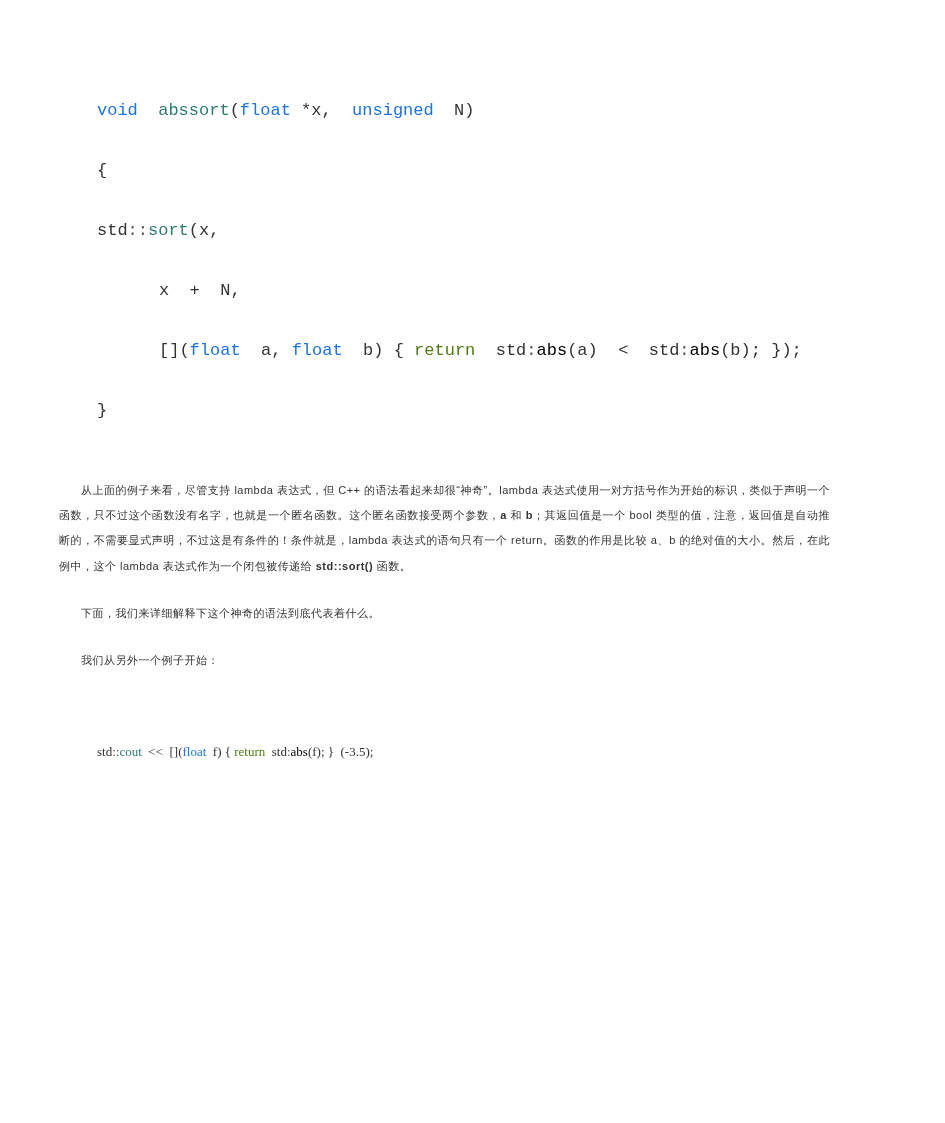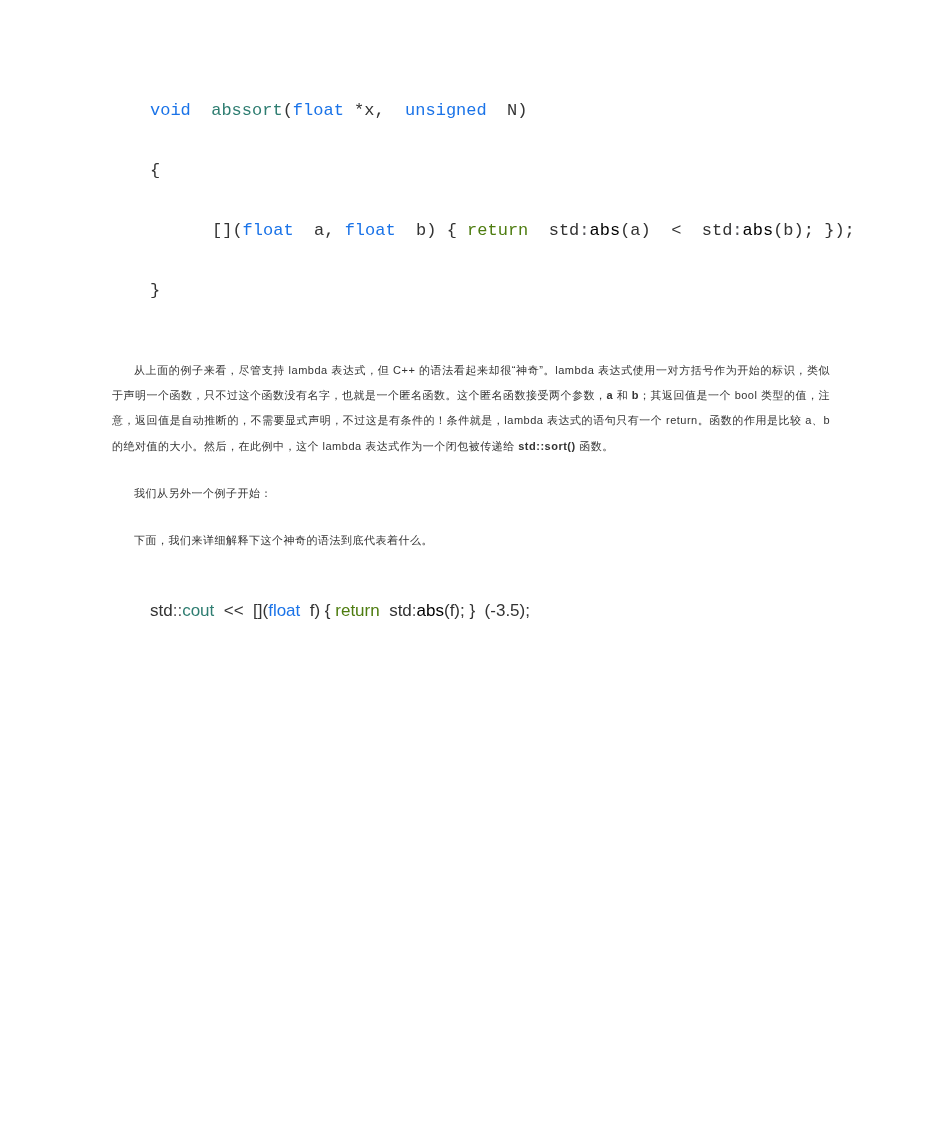--- a/index.html
+++ b/index.html
@@ -4,21 +4,21 @@
 <style>
   html,body{margin:0;padding:0;background:#fff;}
   body{
     width:945px;
     height:1123px;
     font-family:"Helvetica Neue",Helvetica,Arial,"Hiragino Sans GB","Microsoft YaHei","微软雅黑","PingFang SC",sans-serif;
     color:#333;
     box-sizing:border-box;
   }
   .page{
-    padding:100px 115px 40px 112px;
+    padding:100px 115px 40px 59px;
     background:#fff;
   }
   .code-block{
     font-family:Consolas,Menlo,Monaco,"Courier New",monospace;
     font-size:17px;
     line-height:1.35;
     color:#333;
   }
   .code-line{
     margin:0 0 37px 0;
@@ -43,52 +43,54 @@
     margin:55px 0 0 0;
     text-align:justify;
     letter-spacing:0.5px;
   }
   .prose p{
     margin:0 0 22px 0;
     text-indent:2em;
   }
   .prose strong{font-weight:700;}
   .small-code{
-    font-family:Liberation Sans, sans-serif;
-    font-size:17px;
+    font-family:Liberation Serif, serif;
+    font-size:13px;
     line-height:1.4;
-    margin-top:45px;
+    margin-top:70px;
   }
   .small-code .code-line{margin:0;}
   .lt{font-family:inherit;}
 </style>
 </head>
 <body>
 
 <div class="page">
 
   <div class="code-block">
 
     <div class="code-line indent-1"><span class="kw-type">void</span><span>  </span><span class="fn-name">abssort</span><span class="punct">(</span><span class="ptype">float</span><span> *x,  </span><span class="ptype">unsigned</span><span>  N</span><span class="punct">)</span></div>
 
     <div class="code-line indent-1"><span>{</span></div>
 
+    <div class="code-line indent-1"><span class="std">std</span><span class="dcolon">::</span><span class="fn-name">sort</span><span>(x,</span></div>
 
+    <div class="code-line indent-2"><span>x  +  N,</span></div>
 
     <div class="code-line indent-2"><span class="capture">[]</span><span class="punct">(</span><span class="ptype">float</span><span>  a, </span><span class="ptype">float</span><span>  b</span><span>) { </span><span class="kw-ret">return</span><span>  </span><span class="std">std</span><span class="dcolon">:</span><span class="fn-user">abs</span><span>(a)  &lt;  </span><span class="std">std</span><span class="dcolon">:</span><span class="fn-user">abs</span><span>(b); });</span></div>
 
     <div class="code-line indent-1"><span>}</span></div>
 
   </div>
 
   <div class="prose">
     <p><span>从上面的例子来看，尽管支持  lambda  表达式，但  C++  的语法看起来却很“神奇”。lambda  表达式使用一对方括号作为开始的标识，类似于声明一个函数，只不过这个函数没有名字，也就是一个匿名函数。这个匿名函数接受两个参数，</span><strong>a</strong><span> 和 </span><strong>b</strong><span>；其返回值是一个  bool  类型的值，注意，返回值是自动推断的，不需要显式声明，不过这是有条件的！条件就是，lambda  表达式的语句只有一个  return。函数的作用是比较  a、b  的绝对值的大小。然后，在此例中，这个  lambda  表达式作为一个闭包被传递给  </span><strong>std::sort()</strong><span>  函数。</span></p>
 
+    <p><span>下面，我们来详细解释下这个神奇的语法到底代表着什么。</span></p>
+
     <p><span>我们从另外一个例子开始：</span></p>
-
-    <p><span>下面，我们来详细解释下这个神奇的语法到底代表着什么。</span></p>
   </div>
 
   <div class="small-code indent-1">
     <div class="code-line"><span class="std">std</span><span class="dcolon">::</span><span class="fn-name">cout</span><span class="lt">  &lt;&lt;  </span><span class="capture">[]</span><span class="punct">(</span><span class="ptype">float</span><span>  f</span><span>) { </span><span class="kw-ret">return</span><span>  </span><span class="std">std</span><span class="dcolon">:</span><span class="fn-user">abs</span><span>(f); }  (-3.5);</span></div>
   </div>
 
 </div>
 
 </body></html>

